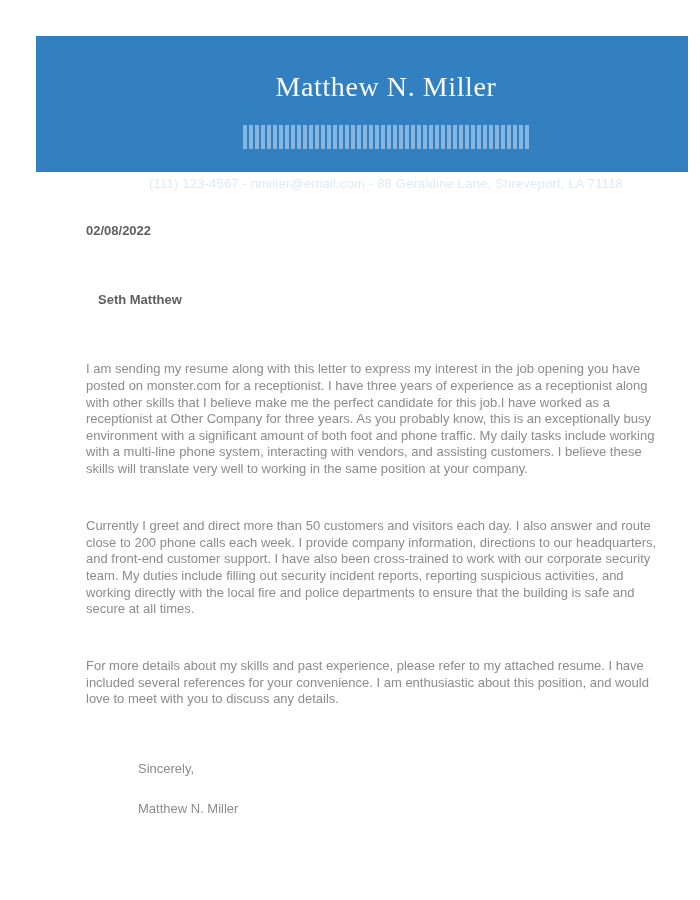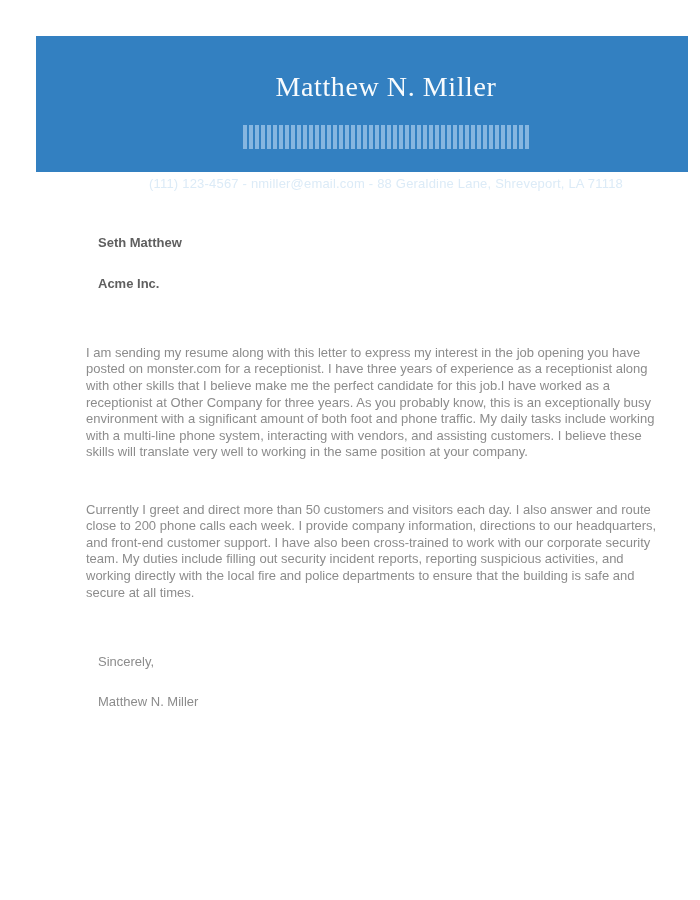--- a/index.html
+++ b/index.html
@@ -57,46 +57,47 @@
     padding: 39px 38px 0 38px;
     font-size: 13px;
     line-height: 16.6px;
     color: var(--color-body_text);
   }
   .block { margin-bottom: 16.6px; }
   .date, .recipient-block {
     color: var(--color-heading_text);
     font-weight: 700;
   }
-  .closing-block { margin-top: 16.6px; }
+  .closing-block { margin-top: 16.6px; margin-left: 40px; }
 </style>
 </head>
 <body>
 
 <div class="page">
 
   <header class="header">
     <h1 class="candidate-name">Matthew N. Miller</h1>
     <div class="dotted-separator"></div>
     <div class="contact-line">(111) 123-4567 - nmiller@email.com - 88 Geraldine Lane, Shreveport, LA 71118</div>
   </header>
 
   <main class="letter-body">
 
+    <div class="date block">02/08/2022</div>
 
     <div class="recipient-block block">
       <div>Seth Matthew</div>
-      <div>Acme Inc.</div>
     </div>
 
 
     <p class="block">I am sending my resume along with this letter to express my interest in the job opening you have posted on monster.com for a receptionist. I have three years of experience as a receptionist along with other skills that I believe make me the perfect candidate for this job.I have worked as a receptionist at Other Company for three years. As you probably know, this is an exceptionally busy environment with a significant amount of both foot and phone traffic. My daily tasks include working with a multi-line phone system, interacting with vendors, and assisting customers. I believe these skills will translate very well to working in the same position at your company.</p>
 
     <p class="block">Currently I greet and direct more than 50 customers and visitors each day. I also answer and route close to 200 phone calls each week. I provide company information, directions to our headquarters, and front-end customer support. I have also been cross-trained to work with our corporate security team. My duties include filling out security incident reports, reporting suspicious activities, and working directly with the local fire and police departments to ensure that the building is safe and secure at all times.</p>
 
+    <p class="block">For more details about my skills and past experience, please refer to my attached resume. I have included several references for your convenience. I am enthusiastic about this position, and would love to meet with you to discuss any details.</p>
 
     <div class="closing-block">
       <div>Sincerely,</div>
       <div>Matthew N. Miller</div>
     </div>
 
   </main>
 
 </div>
 

